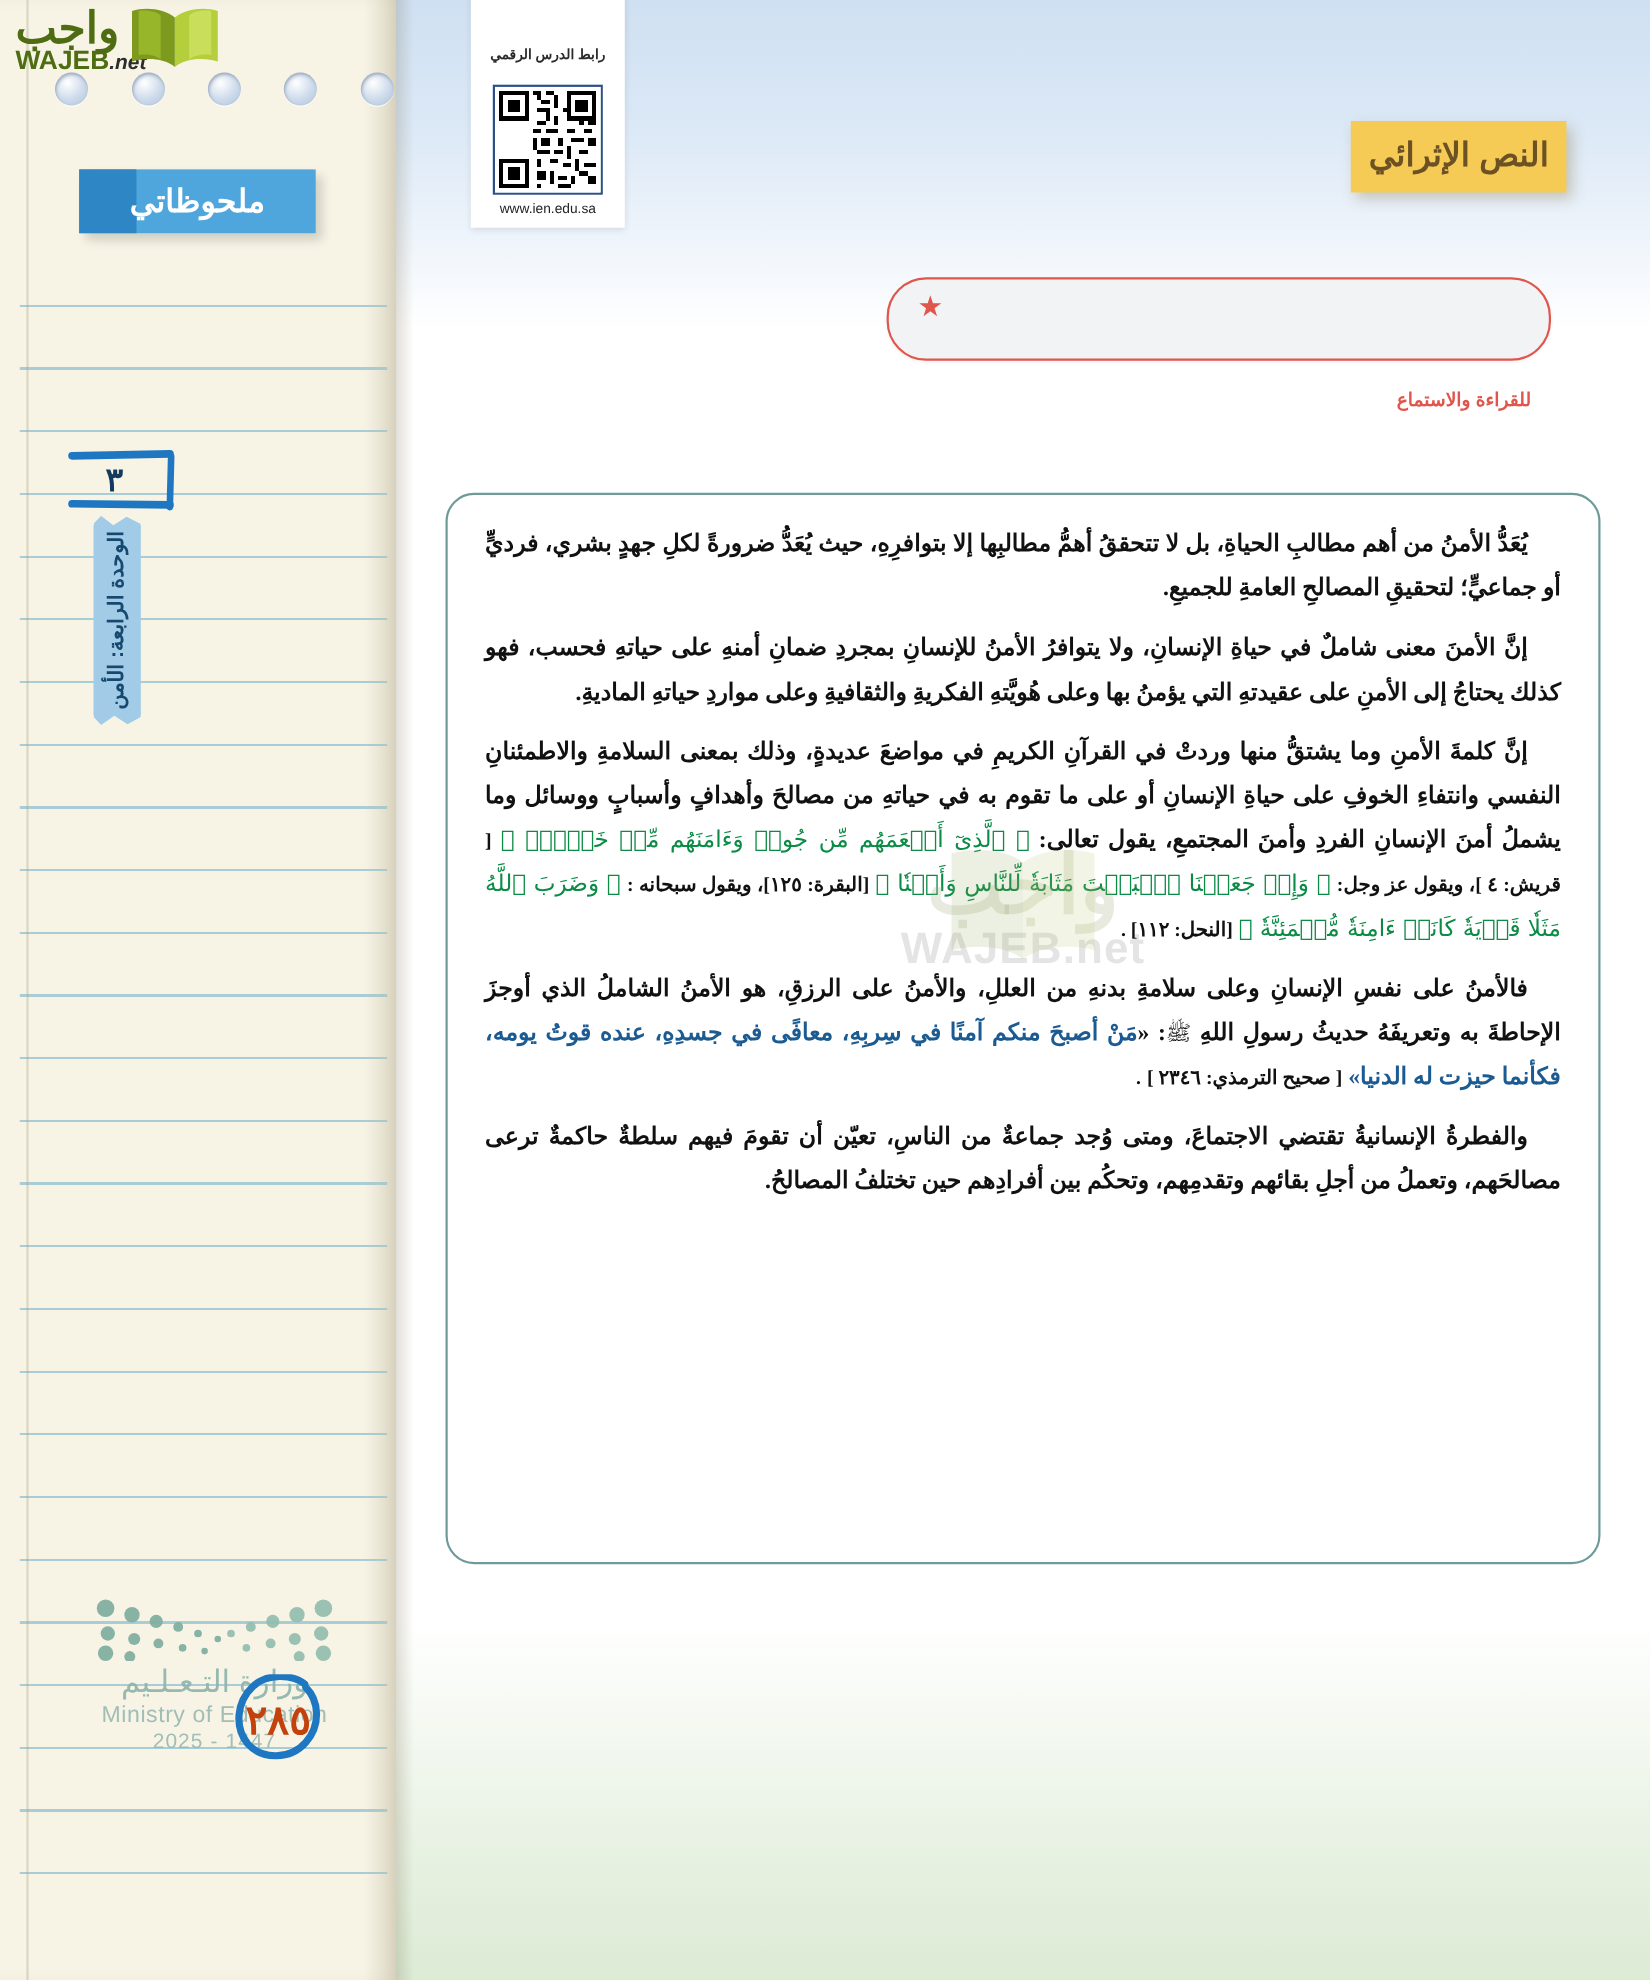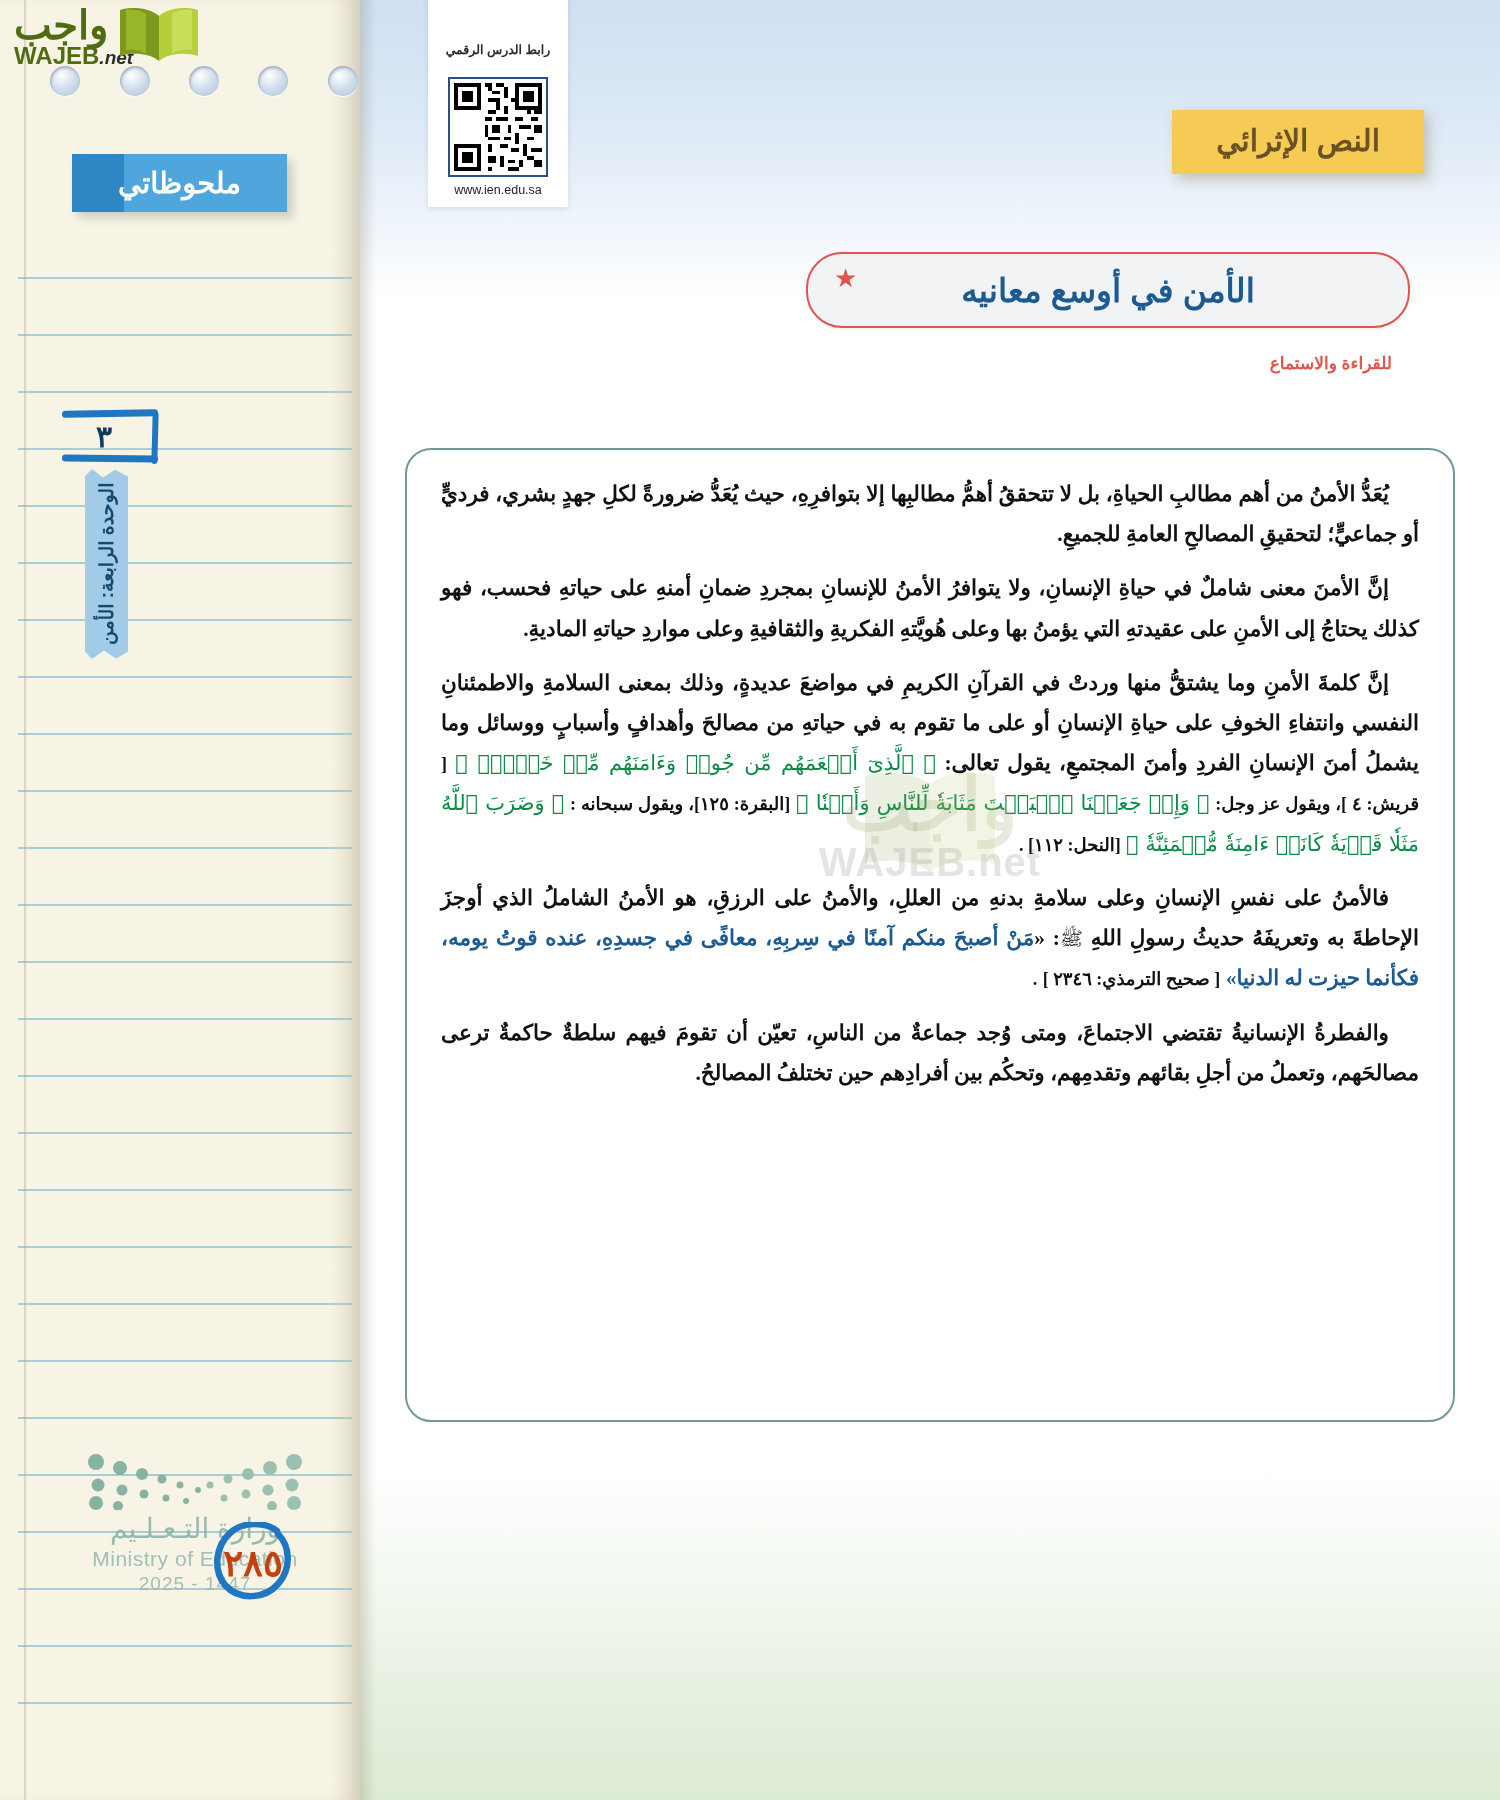--- a/index.html
+++ b/index.html
@@ -289,21 +289,21 @@
     direction: ltr;
   }
 
   
   .enrich-tag {
     position: absolute;
     right: 76px;
     top: 110px;
     background: #f5cb55;
     color: #6b5124;
-    padding: 13px 44px 16px;
+    padding: 13px 16px 16px;
     font-size: 30px;
     font-weight: bold;
     font-family: "Liberation Sans", sans-serif;
     box-shadow: 5px 6px 12px rgba(120,100,40,.30);
   }
 
   
   .lesson-title {
     position: absolute;
     right: 90px;
@@ -599,21 +599,20 @@
       </div>
       <div class="qr-url">www.ien.edu.sa</div>
     </div>
 
     <div class="enrich-tag">
       <span>النص الإثرائي</span>
     </div>
 
     <div class="lesson-title">
       <span class="star">★</span>
-      <span class="t">الأمن في أوسع معانيه</span>
     </div>
 
     <div class="subtitle">للقراءة والاستماع</div>
 
     <div class="textbox">
       <p>يُعَدُّ الأمنُ من أهم مطالبِ الحياةِ، بل لا تتحققُ أهمُّ مطالبِها إلا بتوافرِهِ، حيث يُعَدُّ ضرورةً لكلِ جهدٍ بشري، فرديٍّ أو جماعيٍّ؛ لتحقيقِ المصالحِ العامةِ للجميعِ.</p>
       <p>إنَّ الأمنَ معنى شاملٌ في حياةِ الإنسانِ، ولا يتوافرُ الأمنُ للإنسانِ بمجردِ ضمانِ أمنهِ على حياتهِ فحسب، فهو كذلك يحتاجُ إلى الأمنِ على عقيدتهِ التي يؤمنُ بها وعلى هُويَّتهِ الفكريةِ والثقافيةِ وعلى مواردِ حياتهِ الماديةِ.</p>
 
       <p>
         <span>إنَّ كلمةَ الأمنِ وما يشتقُّ منها وردتْ في القرآنِ الكريمِ في مواضعَ عديدةٍ، وذلك بمعنى السلامةِ والاطمئنانِ النفسي وانتفاءِ الخوفِ على حياةِ الإنسانِ أو على ما تقوم به في حياتهِ من مصالحَ وأهدافٍ وأسبابٍ ووسائل وما يشملُ أمنَ الإنسانِ الفردِ وأمنَ المجتمعِ، يقول تعالى:</span>

